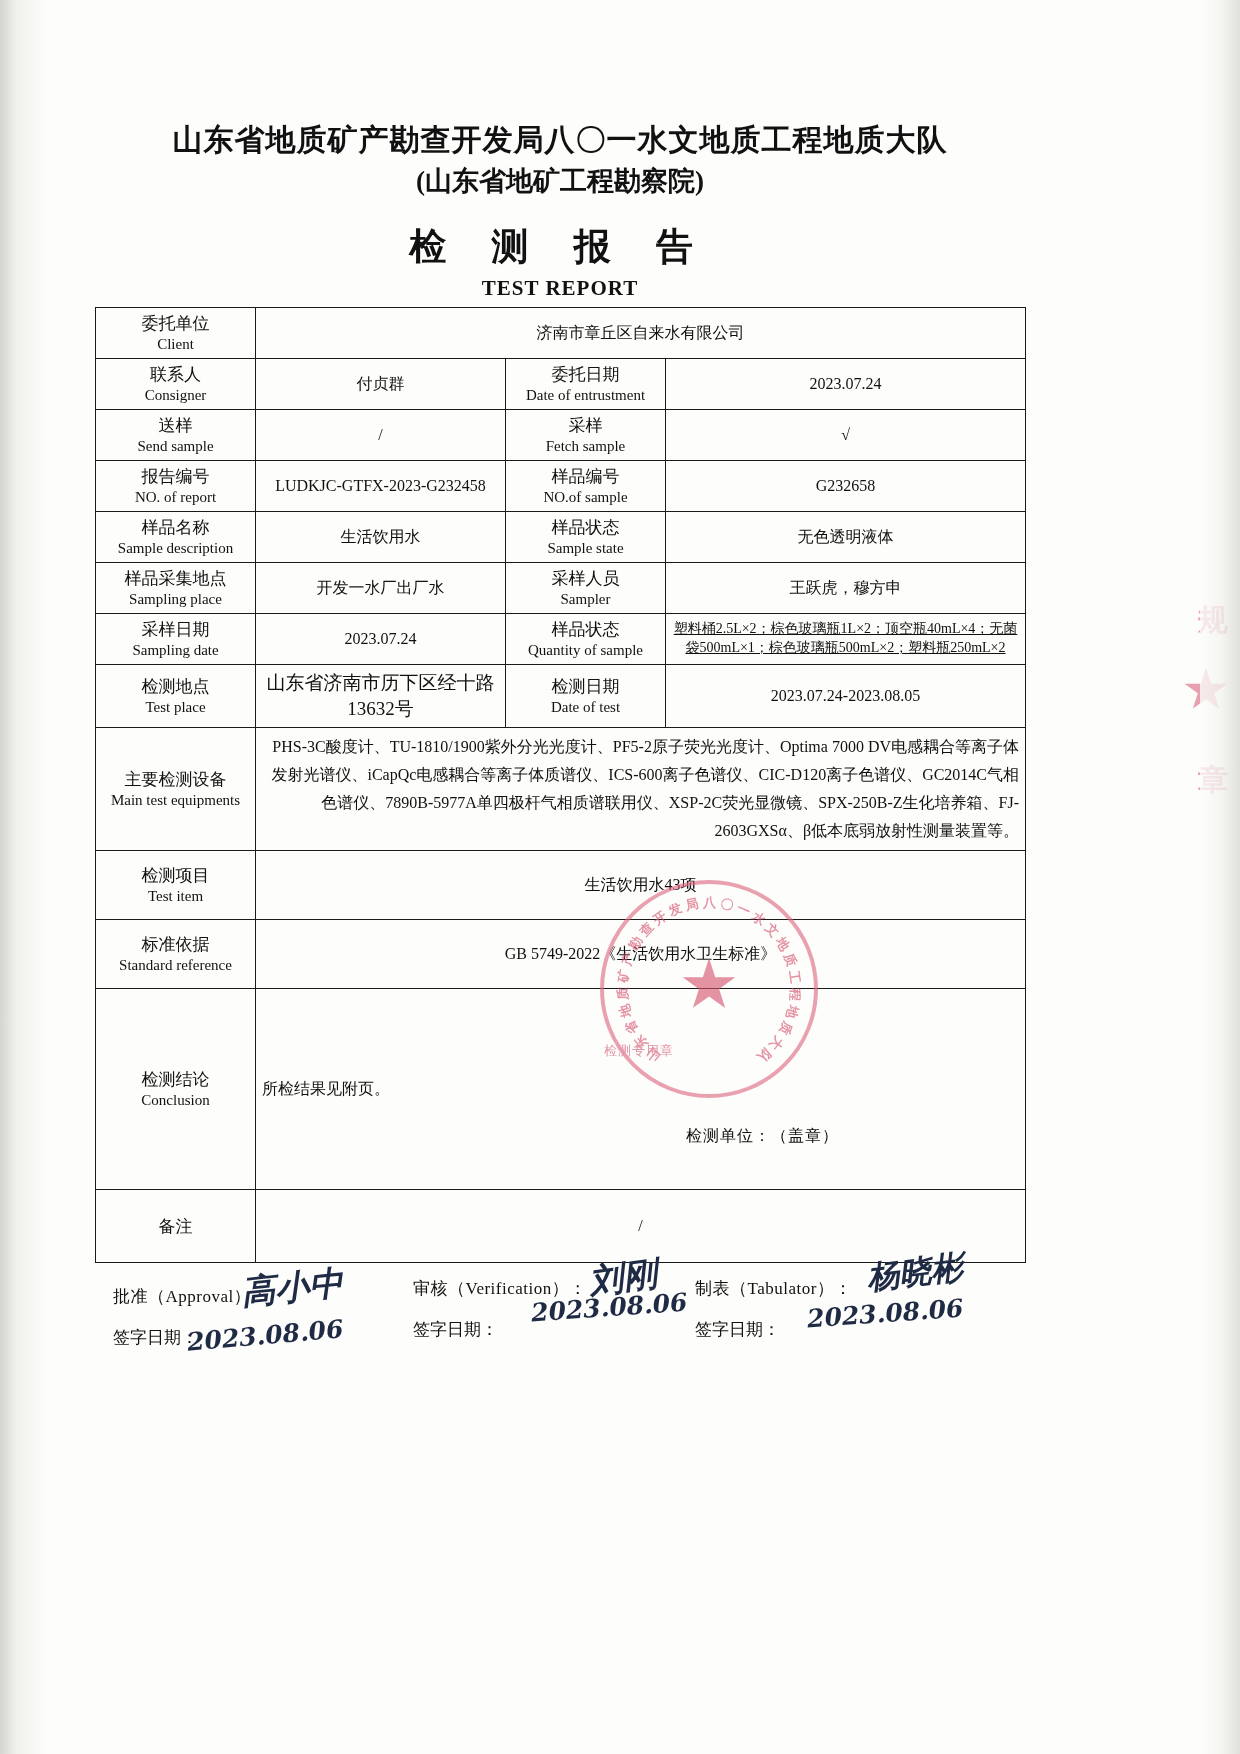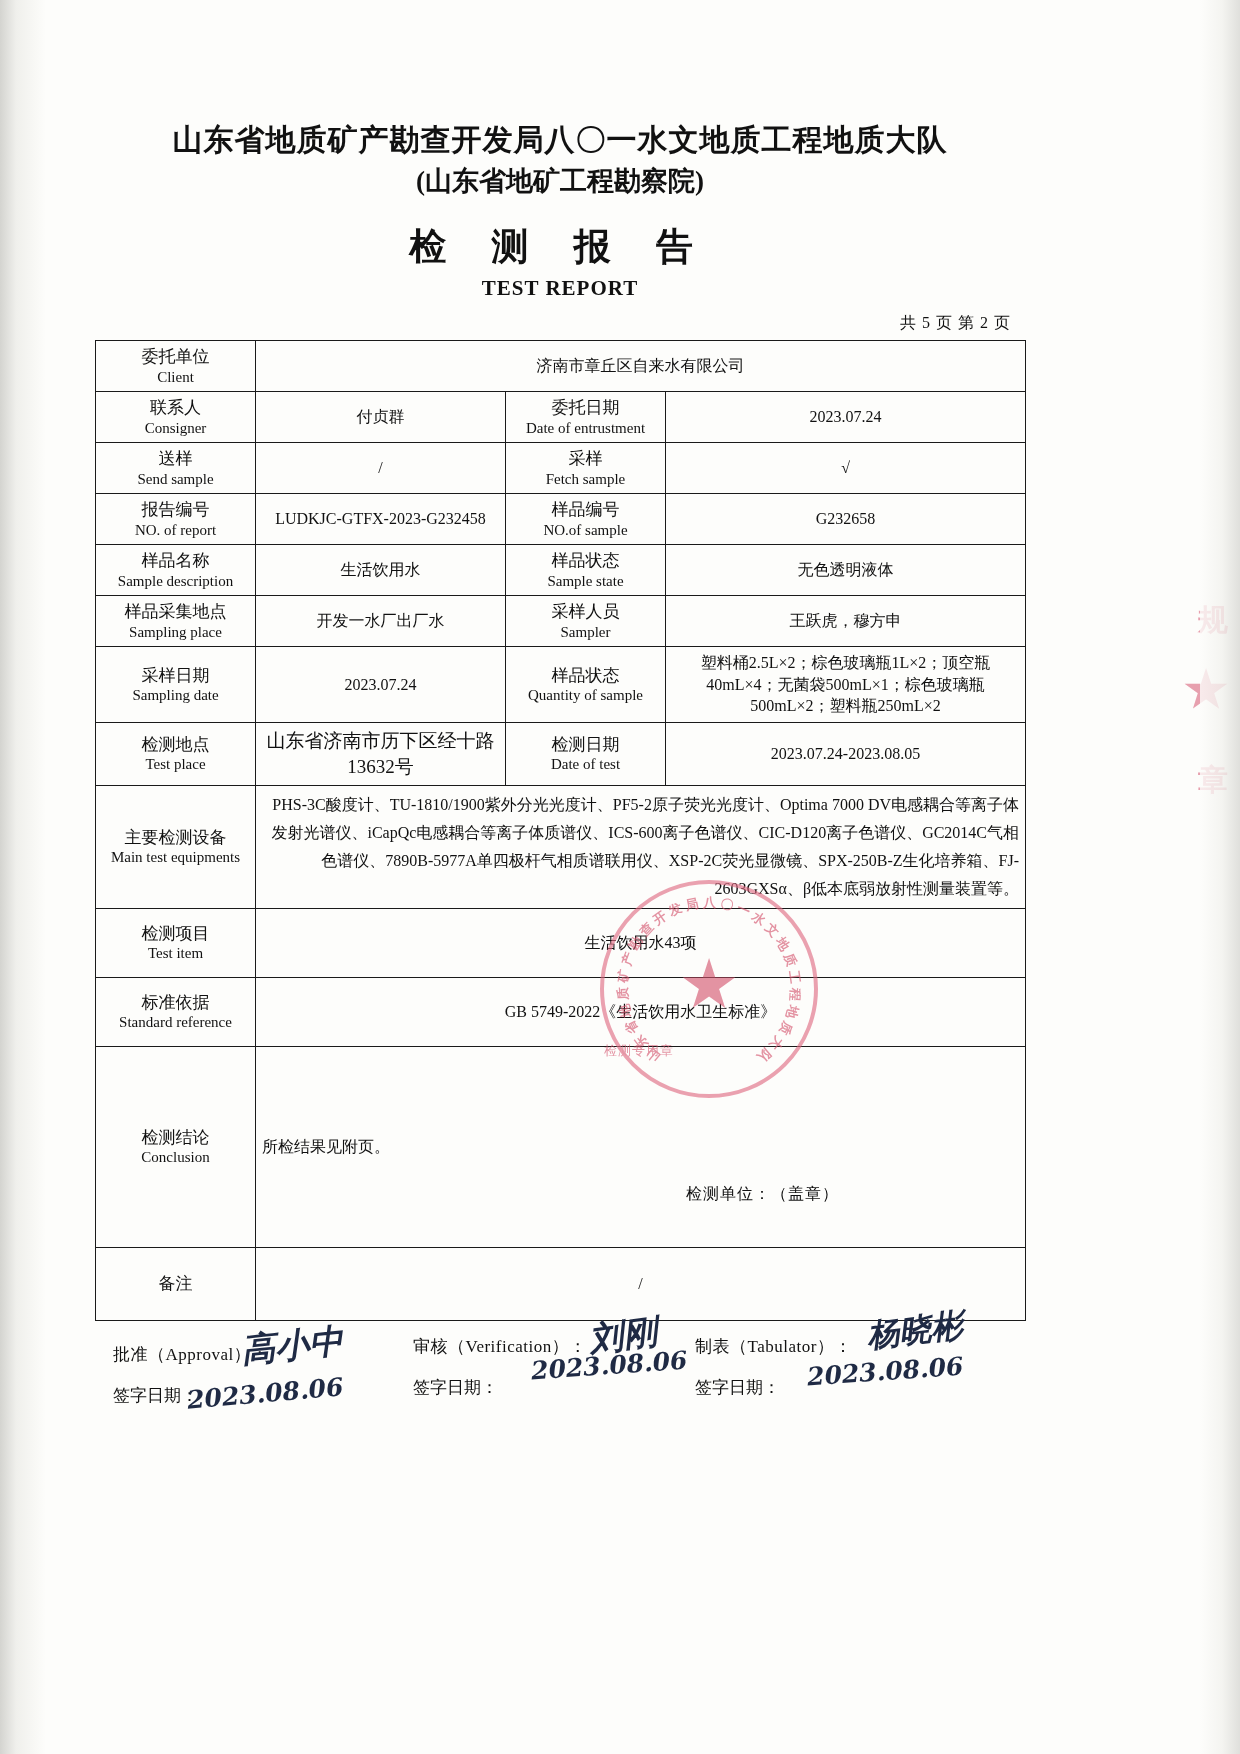--- a/index.html
+++ b/index.html
@@ -98,22 +98,23 @@
     line-height: 1.25;
     width: 160px;
   }
   .lbl .cn { display: block; font-size: 17px; }
   .lbl .en { display: block; font-size: 15px; }
   .val {
     text-align: center;
     font-size: 16px;
   }
   .val.tiny {
-    font-size: 16px;
+    font-size: 14px;
     line-height: 1.35;
+    text-decoration: underline;
   }
   .equip {
     text-align: right;
     font-size: 15.5px;
     line-height: 1.75;
     padding: 8px 10px 8px 8px;
   }
   .conclusion-cell {
     position: relative;
     height: 190px;
@@ -237,21 +238,20 @@
   <div class="edge-stamp s1">规</div>
   <div class="edge-stamp s2">★</div>
   <div class="edge-stamp s3">章</div>
 
   <div class="sheet">
 
     <div class="org-title">山东省地质矿产勘查开发局八〇一水文地质工程地质大队</div>
     <div class="org-title-2">(山东省地矿工程勘察院)</div>
     <div class="doc-title">检 测 报 告</div>
     <div class="doc-title-en">TEST REPORT</div>
-    <div class="page-count">共 5 页 第 2 页</div>
 
     <table class="report">
       <colgroup>
         <col style="width:160px">
         <col style="width:250px">
         <col style="width:160px">
         <col style="width:360px">
       </colgroup>
       <tbody>
         <tr>

